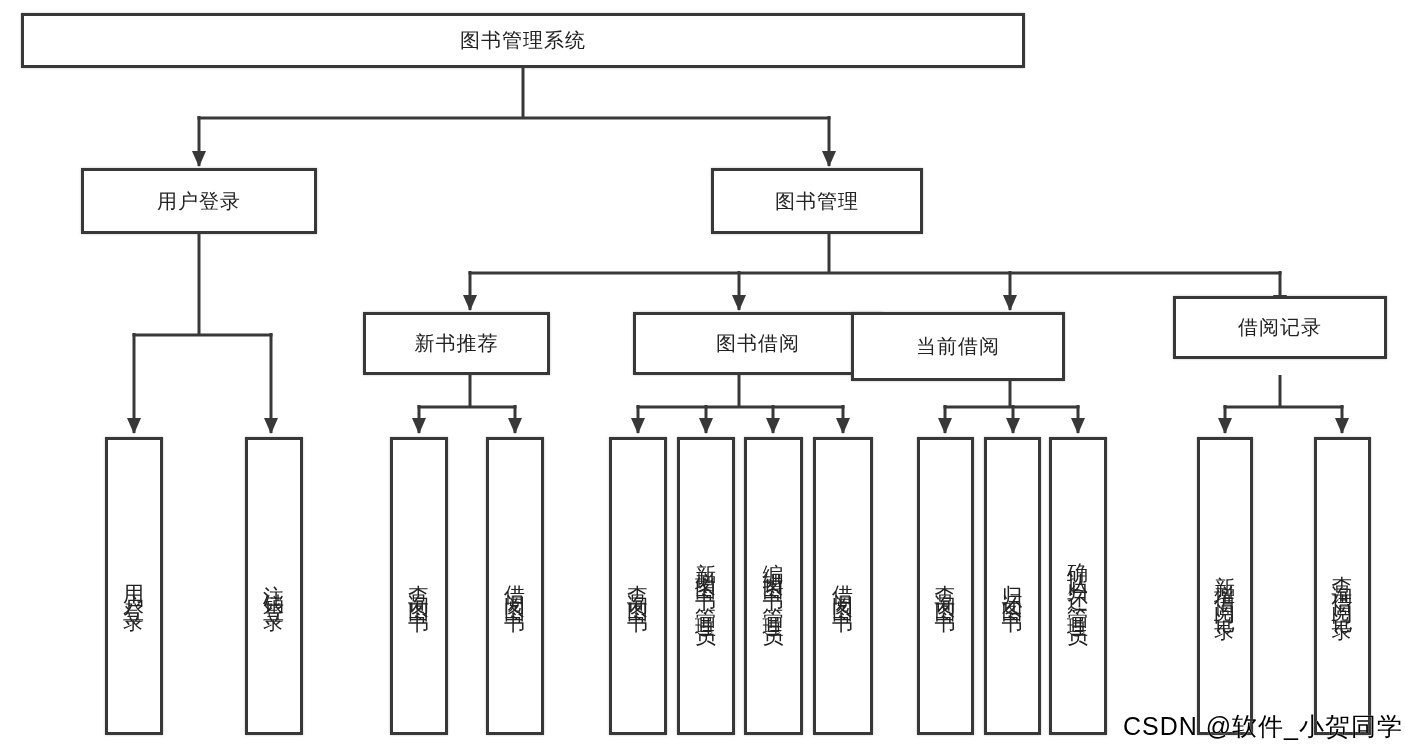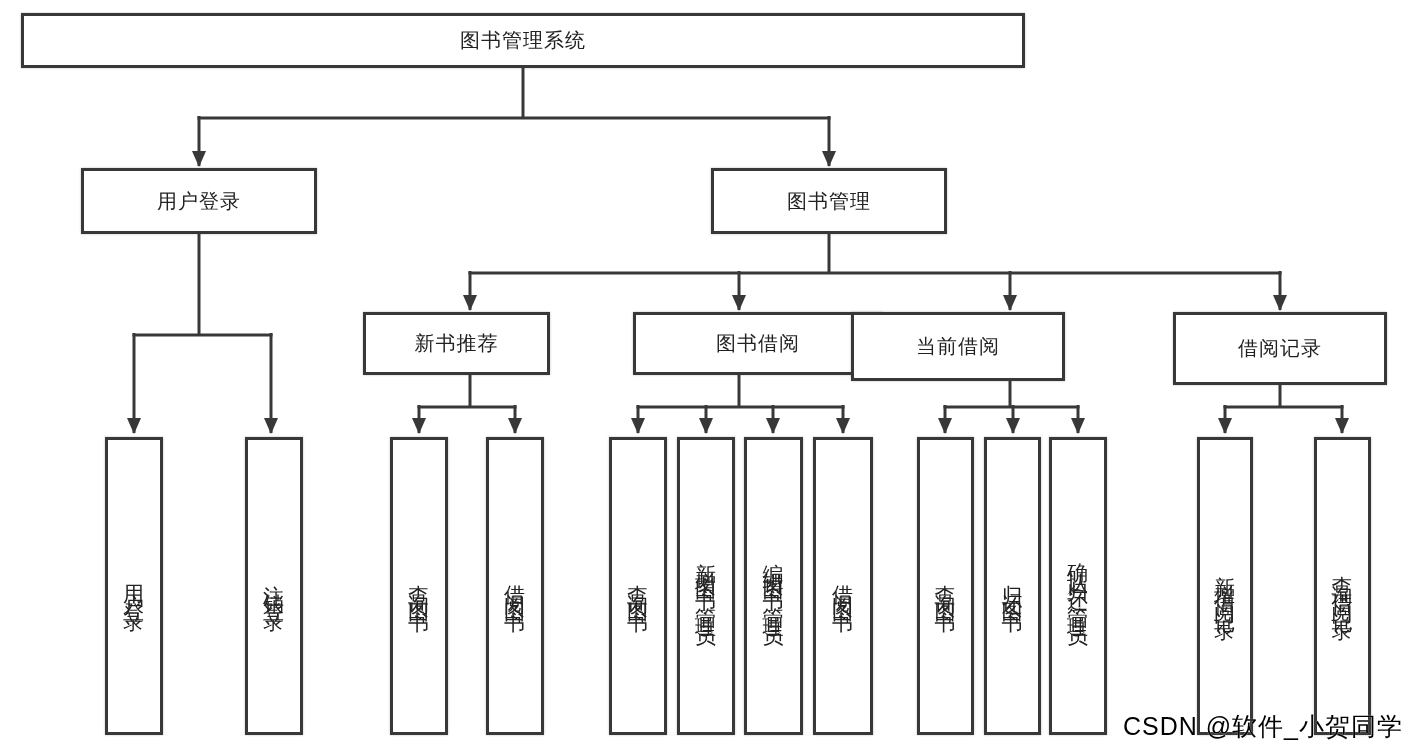--- a/index.html
+++ b/index.html
@@ -101,34 +101,34 @@
     </g>
   </svg>
 
   <div class="node" style="left:21px;top:13px;width:1004px;height:55px">
     <span class="nlabel">图书管理系统</span>
   </div>
 
   <div class="node" style="left:81px;top:168px;width:236px;height:66px">
     <span class="nlabel">用户登录</span>
   </div>
-  <div class="node" style="left:711px;top:168px;width:236px;height:66px">
+  <div class="node" style="left:711px;top:168px;width:212px;height:66px">
     <span class="nlabel">图书管理</span>
   </div>
 
   <div class="node" style="left:363px;top:312px;width:187px;height:63px">
     <span class="nlabel">新书推荐</span>
   </div>
   <div class="node" style="left:633px;top:312px;width:250px;height:63px">
     <span class="nlabel">图书借阅</span>
   </div>
   <div class="node" style="left:851px;top:312px;width:214px;height:69px">
     <span class="nlabel">当前借阅</span>
   </div>
-  <div class="node" style="left:1173px;top:312px;width:214px;height:73px">
+  <div class="node" style="left:1173px;top:296px;width:214px;height:63px">
     <span class="nlabel">借阅记录</span>
   </div>
 
   <div class="node" style="left:105px;top:437px;width:58px;height:298px">
     <span class="vlabel">用户登录</span>
   </div>
   <div class="node" style="left:245px;top:437px;width:58px;height:298px">
     <span class="vlabel">注销登录</span>
   </div>
   <div class="node" style="left:390px;top:437px;width:58px;height:298px">

